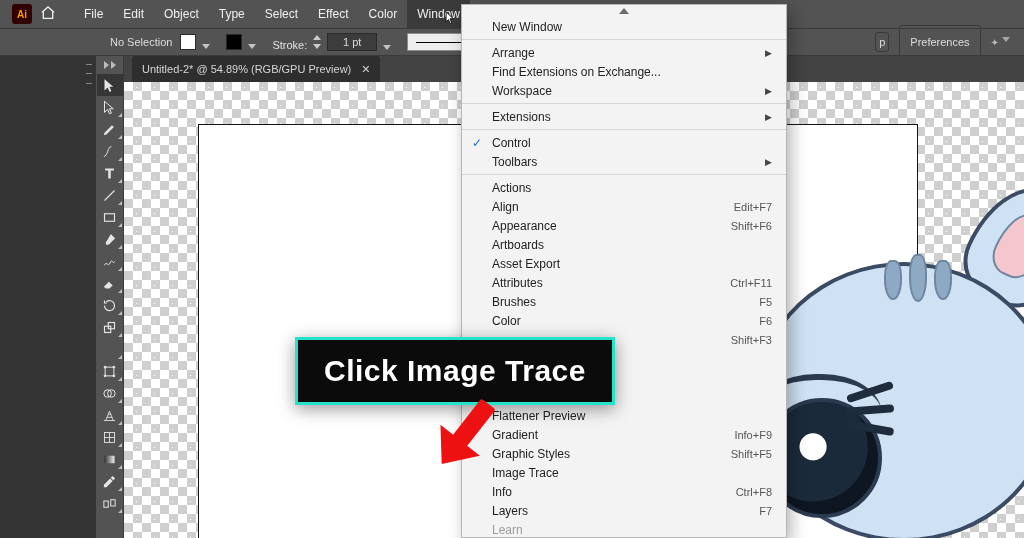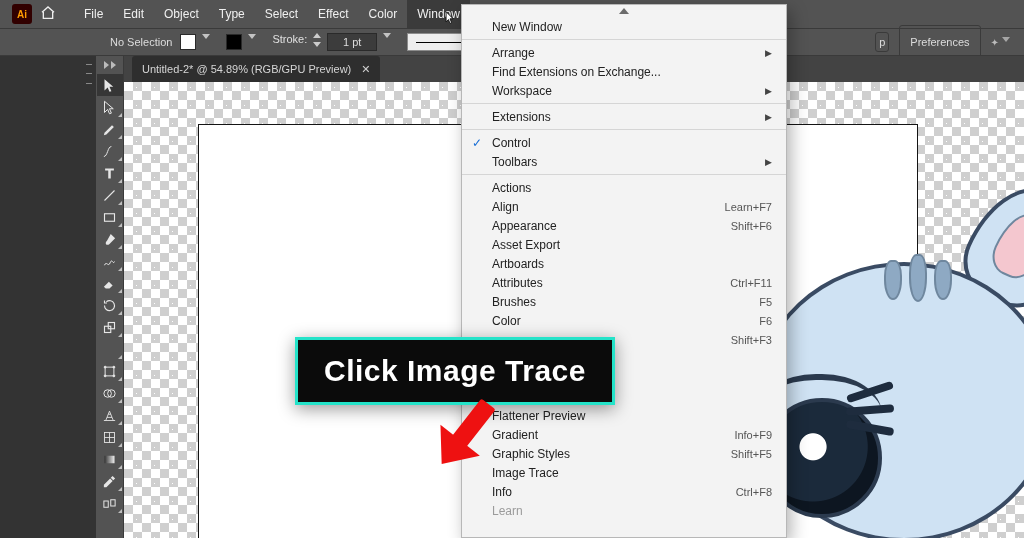--- a/index.html
+++ b/index.html
@@ -23,21 +23,21 @@
     position:absolute; left:445px; top:11px; width:10px; height:14px;
   }
 
   
   .optbar {
     position:absolute; left:0; top:28px; width:1024px; height:28px;
     background:#535353; border-top:1px solid #3a3a3a; border-bottom:1px solid #3a3a3a;
     display:flex; align-items:center; color:#e0e0e0; font-size:11px;
   }
   .optbar .lead { width:96px; }
-  .optbar .group { display:flex; align-items:flex-start; gap:6px; padding:0 8px; }
+  .optbar .group { display:flex; align-items:flex-end; gap:6px; padding:0 8px; }
   .optbar .swatch { width:16px; height:16px; border:1px solid #2a2a2a; }
   .optbar .swatch.white { background:#fff; }
   .optbar .swatch.black { background:#000; }
   .optbar .dd { width:8px; height:6px; opacity:.8; }
   .optbar .strokefield {
     width:50px; height:18px; background:#3c3c3c; border:1px solid #2a2a2a;
     display:flex; align-items:center; justify-content:center; color:#ddd;
   }
   .optbar .linebox {
     width:74px; height:18px; background:#eee; border:1px solid #8c8c8c;
@@ -502,31 +502,31 @@
       <div class="mi rel">
         <span>Toolbars</span>
         <span class="subchev" style="font-size: 9px;">▶</span>
       </div>
       <hr>
       <div class="mi rel">
         <span>Actions</span>
       </div>
       <div class="mi rel">
         <span>Align</span>
-        <span class="sc">Learn+F7</span>
+        <span class="sc">Edit+F7</span>
       </div>
       <div class="mi rel">
         <span>Appearance</span>
         <span class="sc">Shift+F6</span>
       </div>
       <div class="mi rel">
+        <span>Artboards</span>
+      </div>
+      <div class="mi rel">
         <span>Asset Export</span>
-      </div>
-      <div class="mi rel">
-        <span>Artboards</span>
       </div>
       <div class="mi rel">
         <span>Attributes</span>
         <span class="sc">Ctrl+F11</span>
       </div>
       <div class="mi rel">
         <span>Brushes</span>
         <span class="sc">F5</span>
       </div>
       <div class="mi rel">
@@ -556,20 +556,24 @@
       <div class="mi rel">
         <span>Graphic Styles</span>
         <span class="sc">Shift+F5</span>
       </div>
       <div class="mi rel">
         <span>Image Trace</span>
       </div>
       <div class="mi rel">
         <span>Info</span>
         <span class="sc">Ctrl+F8</span>
+      </div>
+      <div class="mi rel">
+        <span>Layers</span>
+        <span class="sc">F7</span>
       </div>
       <div class="mi rel dim">
         <span>Learn</span>
       </div>
     </div>
 </div>
 
 <div class="callout">
   <span>Click Image Trace</span>
 </div>

